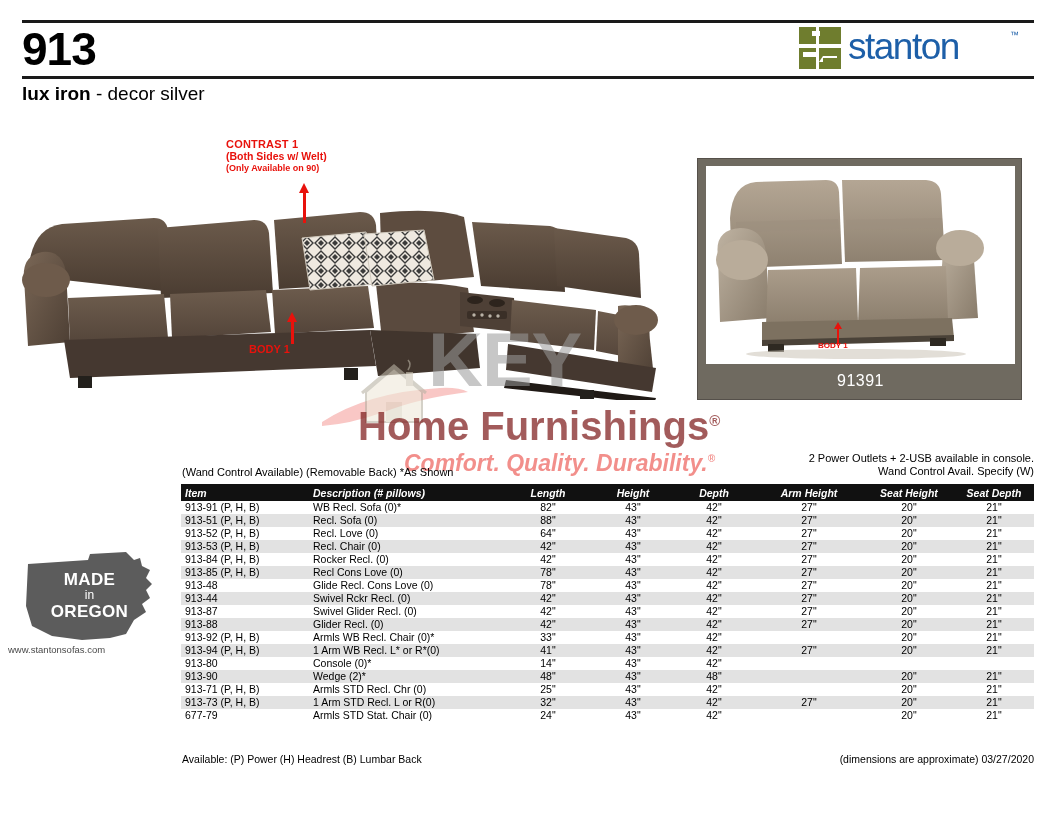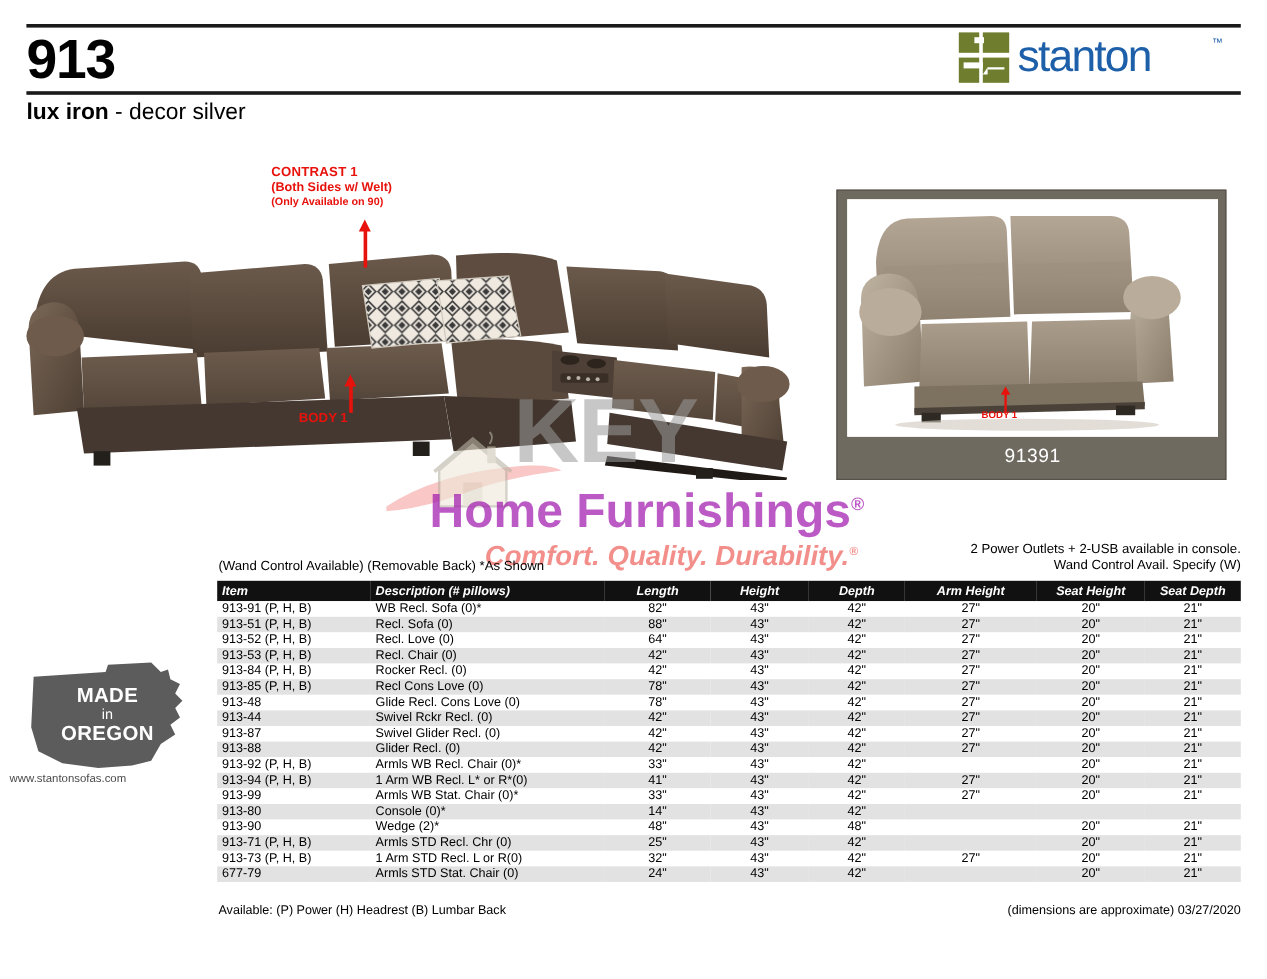--- a/index.html
+++ b/index.html
@@ -50,21 +50,21 @@
   .inset-body1{position:absolute;left:120px;top:182px;font-size:8px;font-weight:bold;color:#e8120c;}
   .inset-arrow{position:absolute;left:137px;top:163px;}
   .inset-arrow .shaft{position:absolute;left:1.5px;top:6px;width:2.5px;height:16px;background:#e8120c;}
   .inset-arrow .head{position:absolute;left:-1.5px;top:0;width:0;height:0;
       border-left:4px solid transparent;border-right:4px solid transparent;border-bottom:7px solid #e8120c;}
 
   
   .wm{position:absolute;left:300px;top:300px;width:430px;height:185px;pointer-events:none;}
   .wm-key{position:absolute;left:128px;top:22px;font-size:76px;font-weight:bold;color:#9b9b9b;
           opacity:.55;letter-spacing:-1px;line-height:76px;}
-  .wm-home{position:absolute;left:58px;top:100px;font-size:40px;font-weight:bold;color:#a21caf;
+  .wm-home{position:absolute;left:58px;top:100px;font-size:40px;font-weight:bold;color:#7f1d1d;
            opacity:.72;line-height:42px;white-space:nowrap;}
   .wm-home sup{font-size:15px;vertical-align:super;}
   .wm-tag{position:absolute;left:104px;top:150px;font-size:23px;font-style:italic;font-weight:bold;
           color:#e8342e;opacity:.55;white-space:nowrap;}
   .wm-tag sup{font-size:10px;}
   .wm-swoosh{position:absolute;left:20px;top:78px;width:150px;height:52px;opacity:.5;}
   .wm-house{position:absolute;left:58px;top:58px;width:74px;height:72px;opacity:.6;}
 
   
   .note-left{position:absolute;left:182px;top:466px;font-size:11px;line-height:13px;white-space:nowrap;}
@@ -413,30 +413,20 @@
         <td class="l">913-94 (P, H, B)</td>
         <td class="l">1 Arm WB Recl. L* or R*(0)</td>
         <td>41"</td>
         <td>43"</td>
         <td>42"</td>
         <td>27"</td>
         <td>20"</td>
         <td>21"</td>
       </tr>
       <tr>
-        <td class="l">913-99</td>
-        <td class="l">Armls WB Stat. Chair (0)*</td>
-        <td>33"</td>
-        <td>43"</td>
-        <td>42"</td>
-        <td>27"</td>
-        <td>20"</td>
-        <td>21"</td>
-      </tr>
-      <tr>
         <td class="l">913-80</td>
         <td class="l">Console (0)*</td>
         <td>14"</td>
         <td>43"</td>
         <td>42"</td>
         <td></td>
         <td></td>
         <td></td>
       </tr>
       <tr>

